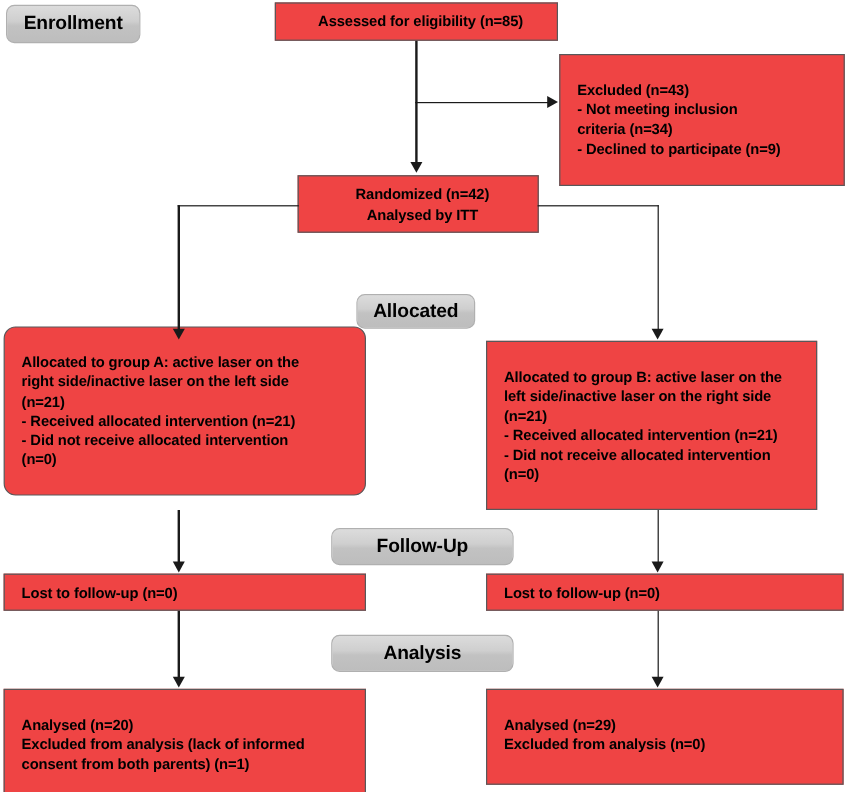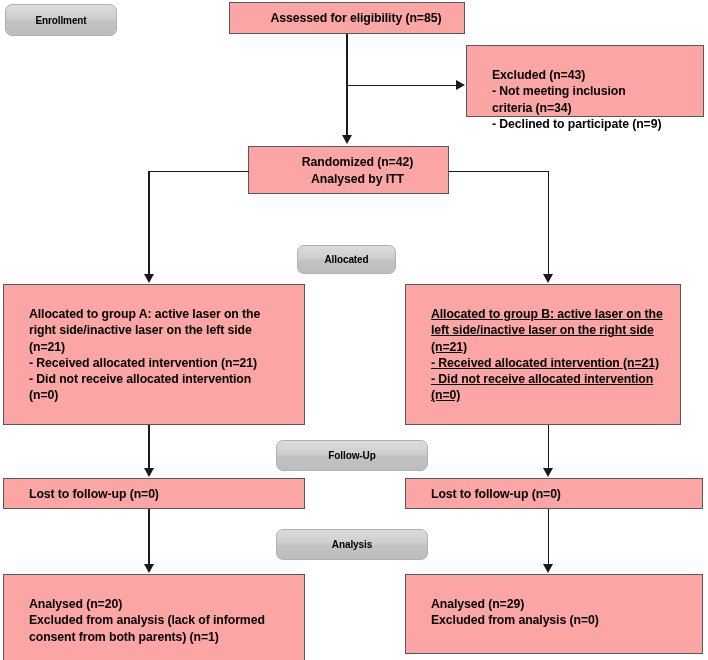--- a/index.html
+++ b/index.html
@@ -14,46 +14,46 @@
     position: relative;
     width: 708px;
     height: 660px;
     background: #ffffff;
     overflow: hidden;
   }
   .box {
     position: absolute;
     box-sizing: border-box;
     border: 1.6px solid #58585a;
-    background: #fca5a5;
+    background: #ef4444;
     color: #000000;
     font-weight: bold;
     font-size: 12.3px;
     line-height: 16.2px;
-    padding: 5px 7px 4px 25px;
+    padding: 5px 7px 4px 14px;
     white-space: pre-line;
     letter-spacing: -0.1px;
   }
   .box.center {
     text-align: center;
   }
   .box.vcenter {
     display: flex;
     flex-direction: column;
     justify-content: center;
   }
   .stage {
     position: absolute;
     box-sizing: border-box;
     border: 1px solid #b0b0b0;
     border-radius: 7px;
     background: linear-gradient(to bottom, #dcdcdc 0%, #cfcfcf 42%, #c2c2c2 55%, #bdbdbd 100%);
     color: #000000;
     font-weight: bold;
-    font-size: 10px;
+    font-size: 16px;
     display: flex;
     align-items: center;
     justify-content: center;
     letter-spacing: -0.1px;
   }
   .ln {
     position: absolute;
     background: #1a1a1a;
   }
   .ln.v { width: 1.8px; }
@@ -91,42 +91,42 @@
   </div>
 
   <div class="stage" style="left:276px; top:529px; width:152px; height:31px;">
     <span>Analysis</span>
   </div>
 
   <div class="box center vcenter" style="left:229px; top:2px; width:236px; height:32px;">
     <span>Assessed for eligibility (n=85)</span>
   </div>
 
-  <div class="box" style="left:466px; top:45px; width:238px; height:72px;">
+  <div class="box" style="left:466px; top:45px; width:238px; height:110px;">
     <span>Excluded (n=43)
 - Not meeting inclusion
 criteria (n=34)
 - Declined to participate (n=9)</span>
   </div>
 
   <div class="box center vcenter" style="left:248px; top:146px; width:201px; height:48px;justify-content:center;">
     <span>Randomized (n=42)
 Analysed by ITT</span>
   </div>
 
-  <div class="box" style="left:3px; top:284px; width:302px; height:141px;">
+  <div class="box" style="left:3px; top:272px; width:302px; height:141px;border-radius:10px;">
     <span>Allocated to group A: active laser on the
 right side/inactive laser on the left side
 (n=21)
 - Received allocated intervention (n=21)
 - Did not receive allocated intervention
 (n=0)</span>
   </div>
 
-  <div class="box" style="left:405px; top:284px; width:276px; height:141px;text-decoration:underline;">
+  <div class="box" style="left:405px; top:284px; width:276px; height:141px;">
     <span>Allocated to group B: active laser on the
 left side/inactive laser on the right side
 (n=21)
 - Received allocated intervention (n=21)
 - Did not receive allocated intervention
 (n=0)</span>
   </div>
 
   <div class="box vcenter" style="left:3px; top:478px; width:302px; height:31px;">
     <span>Lost to follow-up (n=0)</span>

